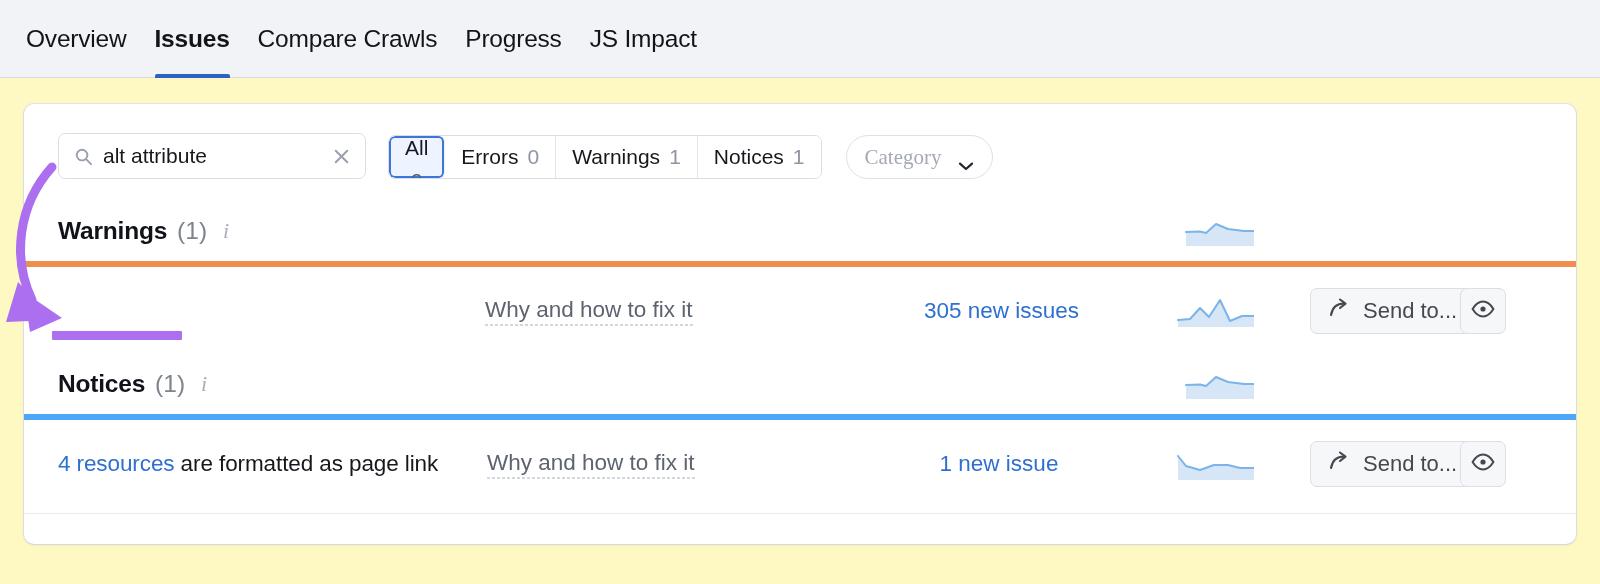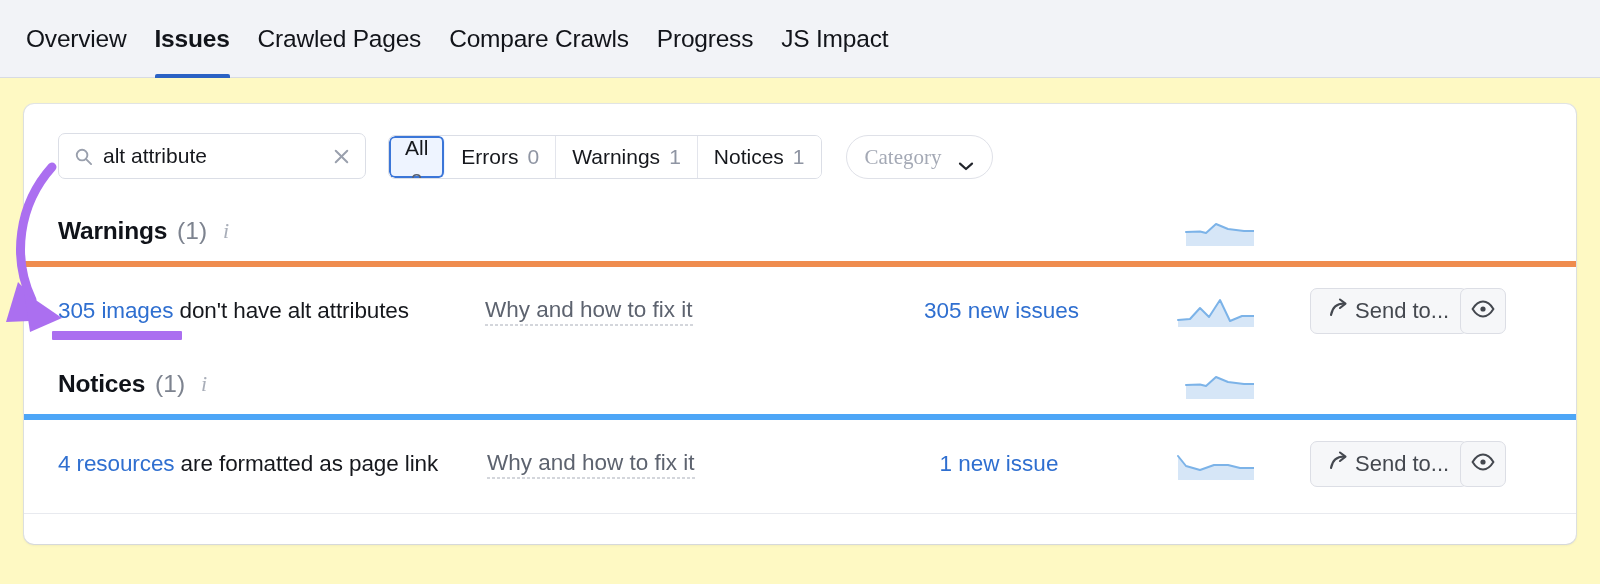--- a/index.html
+++ b/index.html
@@ -117,21 +117,21 @@
     position: absolute; top: 50%; transform: translateY(-50%);
     font-size: 22.5px; color: #2f6fd0; cursor: pointer; white-space: nowrap; text-align: center;
   }
   .spark { position: absolute; top: 50%; transform: translateY(-50%); width: 78px; height: 32px; }
   .spark svg { display: block; width: 78px; height: 32px; }
   .sec-spark { position: absolute; width: 78px; height: 32px; }
   .sec-spark svg { display: block; width: 78px; height: 32px; }
 
   .btn-send {
     position: absolute; top: 50%; transform: translateY(-50%);
-    height: 46px; display: flex; align-items: center; gap: 4px; padding: 0 18px;
+    height: 46px; display: flex; align-items: center; gap: 12px; padding: 0 18px;
     border: 1px solid #dcdee5; border-radius: 7px; background: #f6f7f9;
     font-size: 22px; color: #44484f; cursor: pointer; white-space: nowrap;
   }
   .btn-eye {
     position: absolute; top: 50%; transform: translateY(-50%);
     width: 46px; height: 46px; display: flex; align-items: center; justify-content: center;
     border: 1px solid #dcdee5; border-radius: 7px; background: #f6f7f9; cursor: pointer;
   }
   .rowsep { position: absolute; left: 0; width: 1552px; height: 1px; background: #e8eaef; }
 
@@ -146,23 +146,20 @@
 
 <div id="root">
 
   <div class="tabbar">
     <div class="tabs">
       <div class="tab">
           <span>Overview</span>
         </div>
       <div class="tab active">
           <span>Issues</span>
-        </div>
-      <div class="tab">
-          <span>Crawled Pages</span>
         </div>
       <div class="tab">
           <span>Compare Crawls</span>
         </div>
       <div class="tab">
           <span>Progress</span>
         </div>
       <div class="tab">
           <span>JS Impact</span>
         </div>
@@ -226,23 +223,20 @@
     </div>
     <div class="sec-spark" style="left:1152px; top:110px">
       <svg viewBox="0 0 78 32" preserveAspectRatio="none">
         <path d="M10,18 L24,17.5 L30,19 L40,10 L52,15 L68,17 L78,17 L78,32 L10,32 Z" fill="#d6e6f7"></path>
         <polyline points="10,18 24,17.5 30,19 40,10 52,15 68,17 78,17" fill="none" stroke="#7cb3e8" stroke-width="2" stroke-linejoin="round" stroke-linecap="round"></polyline>
       </svg>
     </div>
     <div class="divider warn" style="top:157px"></div>
 
     <div class="row" style="top:170px">
-      <div class="txt">
-        <span class="lnk">305 images</span><span> don't have alt attributes</span>
-      </div>
       <div class="why" style="left:461px">Why and how to fix it</div>
       <div class="newissues" style="left:900px; width:150px">305 new issues</div>
       <div class="spark" style="left:1152px">
         <svg viewBox="0 0 78 32" preserveAspectRatio="none">
           <path d="M2,25 L14,24 L24,13 L33,22 L44,5 L54,26 L66,21 L78,21 L78,32 L2,32 Z" fill="#d6e6f7"></path>
           <polyline points="2,25 14,24 24,13 33,22 44,5 54,26 66,21 78,21" fill="none" stroke="#7cb3e8" stroke-width="2" stroke-linejoin="round" stroke-linecap="round"></polyline>
         </svg>
       </div>
       <div class="btn-send" style="left:1286px">
         <span>

